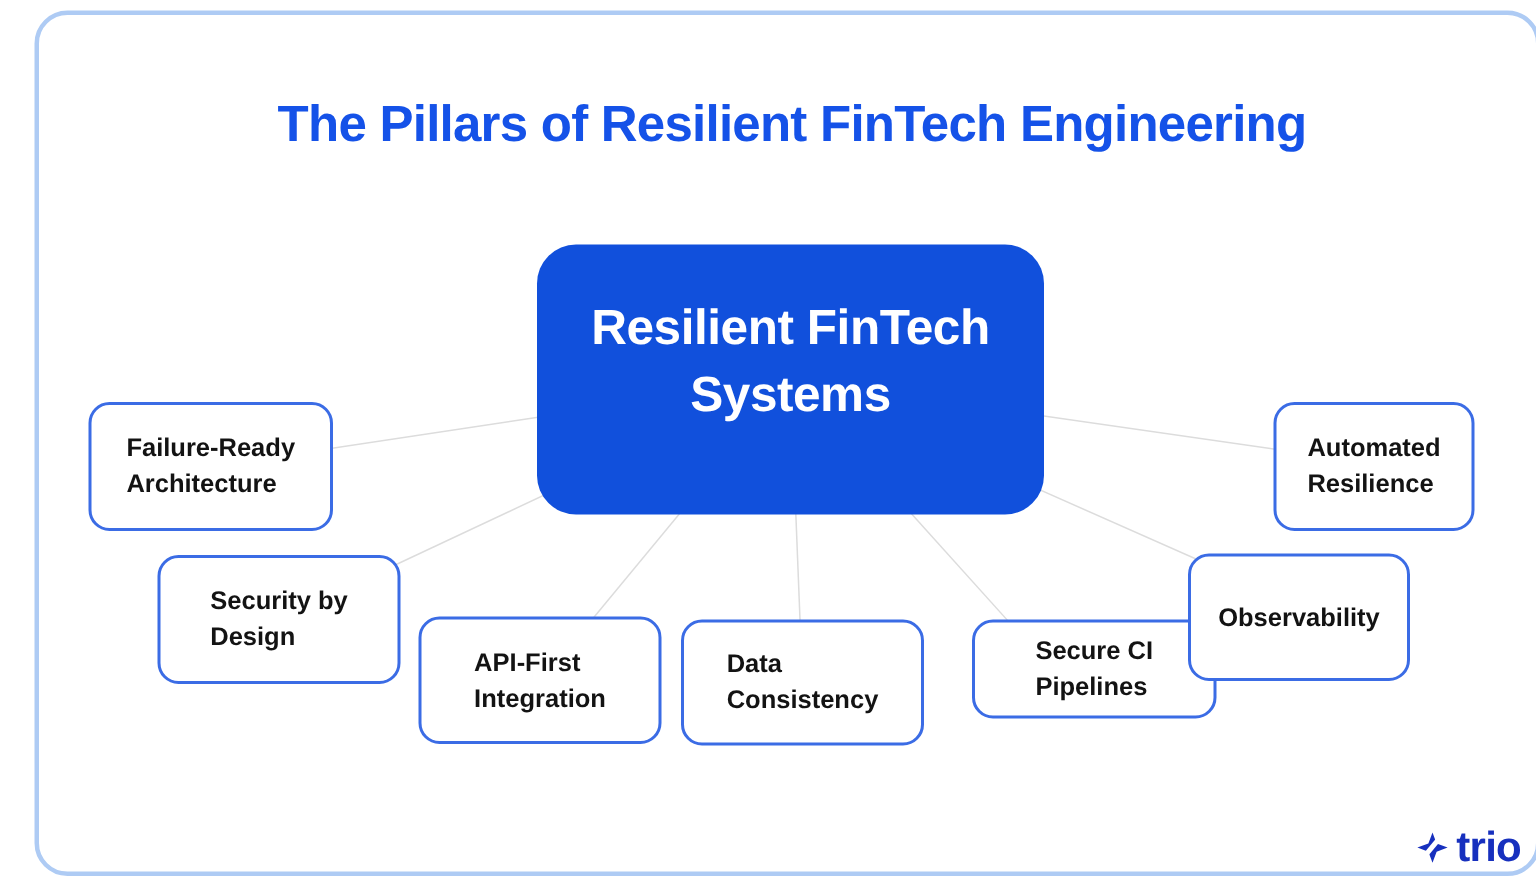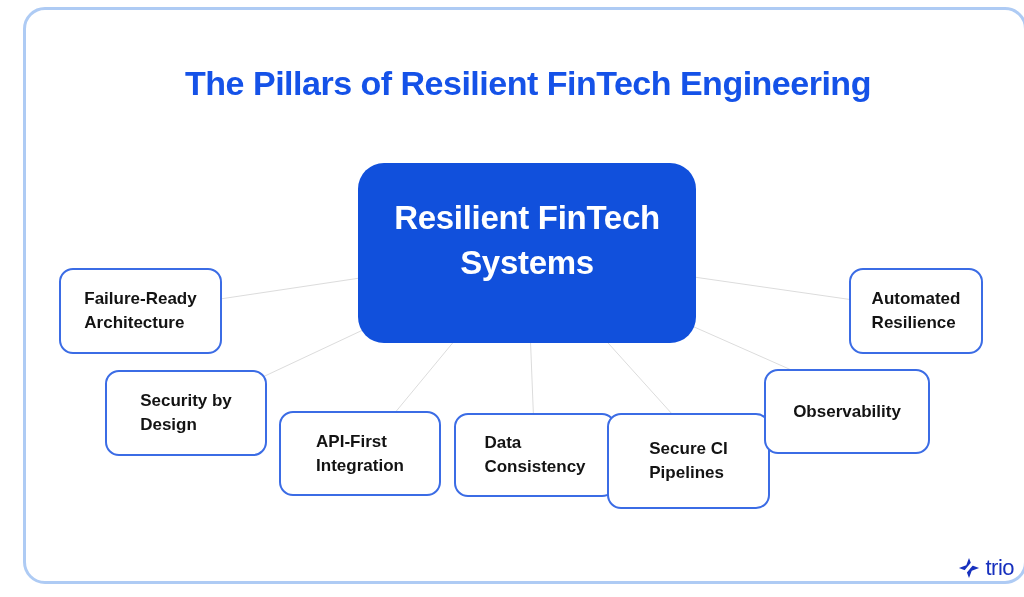--- a/index.html
+++ b/index.html
@@ -62,22 +62,22 @@
     white-space: pre-line;
     font-size: 17px;
     font-weight: 700;
     line-height: 24px;
     color: var(--text-dark, #131313);
   }
   .p-failure      { left: 43px;  top: 268px; width: 163px; height: 86px; }
   .p-security     { left: 89px;  top: 370px; width: 162px; height: 86px; }
   .p-api          { left: 263px; top: 411px; width: 162px; height: 85px; }
   .p-data         { left: 438px; top: 413px; width: 162px; height: 84px; }
-  .p-secureci     { left: 591px; top: 413px; width: 163px; height: 96px; }
-  .p-observe      { left: 748px; top: 369px; width: 166px; height: 85px; }
+  .p-secureci     { left: 632px; top: 413px; width: 163px; height: 66px; }
+  .p-observe      { left: 776px; top: 369px; width: 148px; height: 85px; }
   .p-automated    { left: 833px; top: 268px; width: 134px; height: 86px; }
   .center-box {
     position: absolute;
     z-index: 3;
     left: 342px; top: 163px;
     width: 338px; height: 180px;
     background: var(--center-box-blue, #1150DC);
     border-radius: 26px;
     display: flex;
     align-items: center;
@@ -97,22 +97,22 @@
   .logo {
     position: absolute;
     z-index: 3;
     right: 26px; bottom: 16px;
     display: flex;
     align-items: center;
     gap: 5px;
   }
   .logo .mark { display: block; }
   .logo .word {
-    font-size: 22px;
-    font-weight: 400;
+    font-size: 28px;
+    font-weight: 700;
     letter-spacing: -0.5px;
     color: var(--logo-navy, #1730BE);
   }
 </style>
 </head>
 <body>
 
 <div class="canvas">
 
   <div class="frame"></div>

